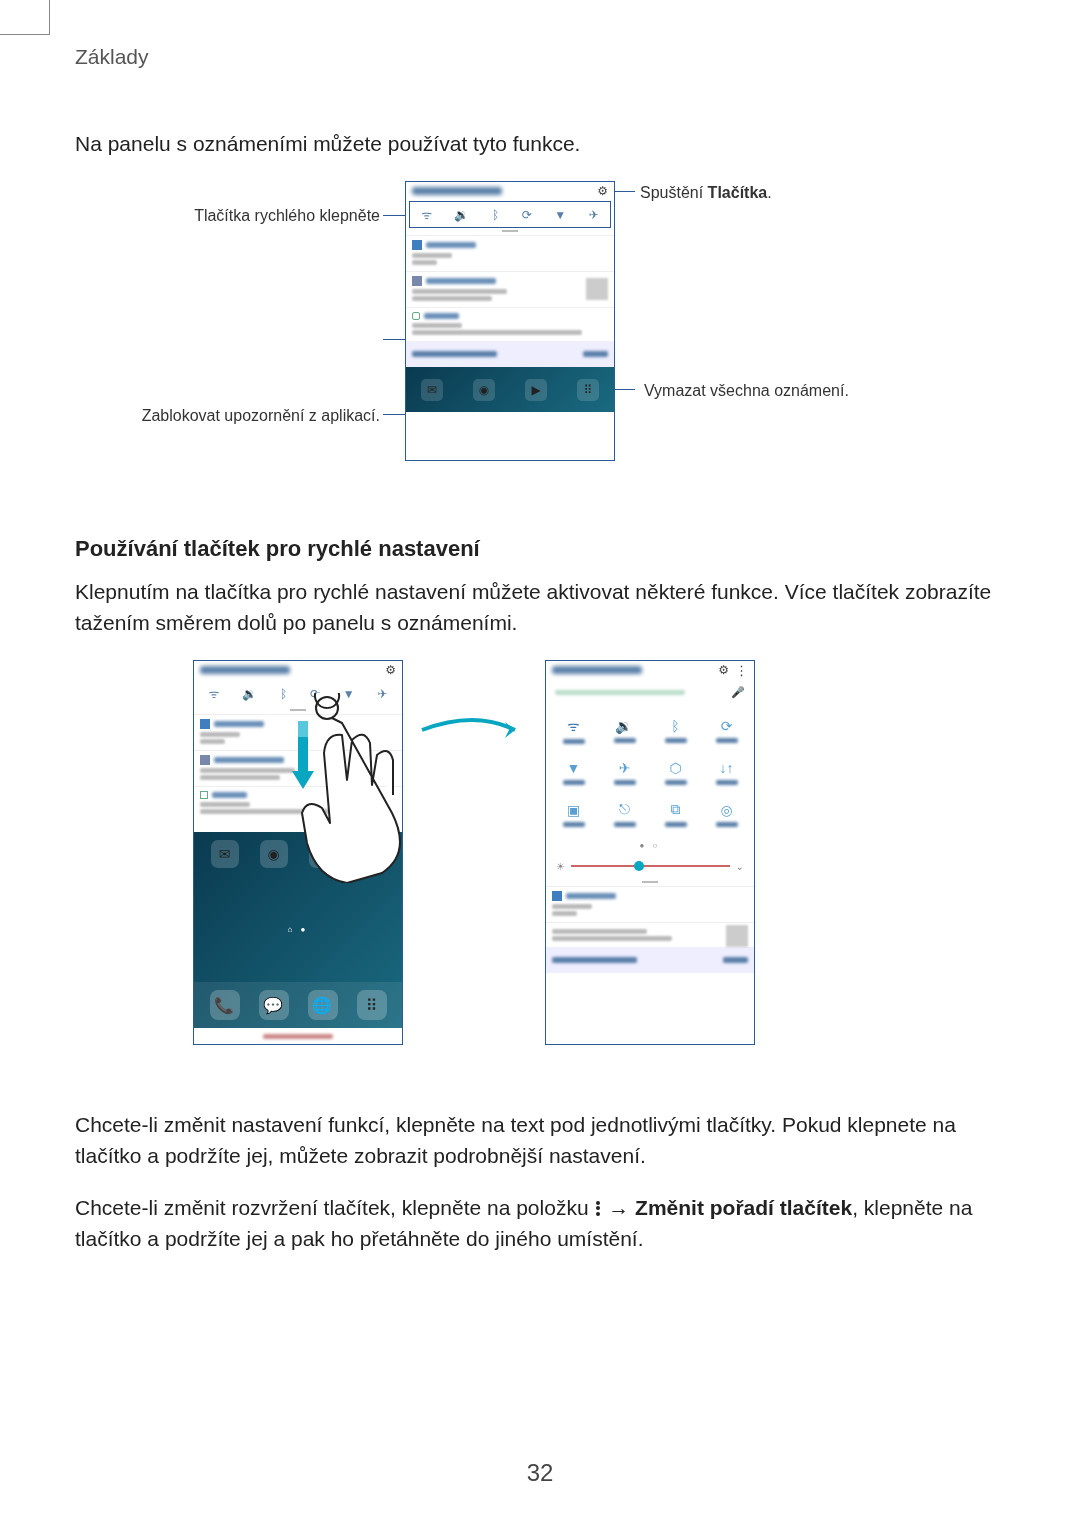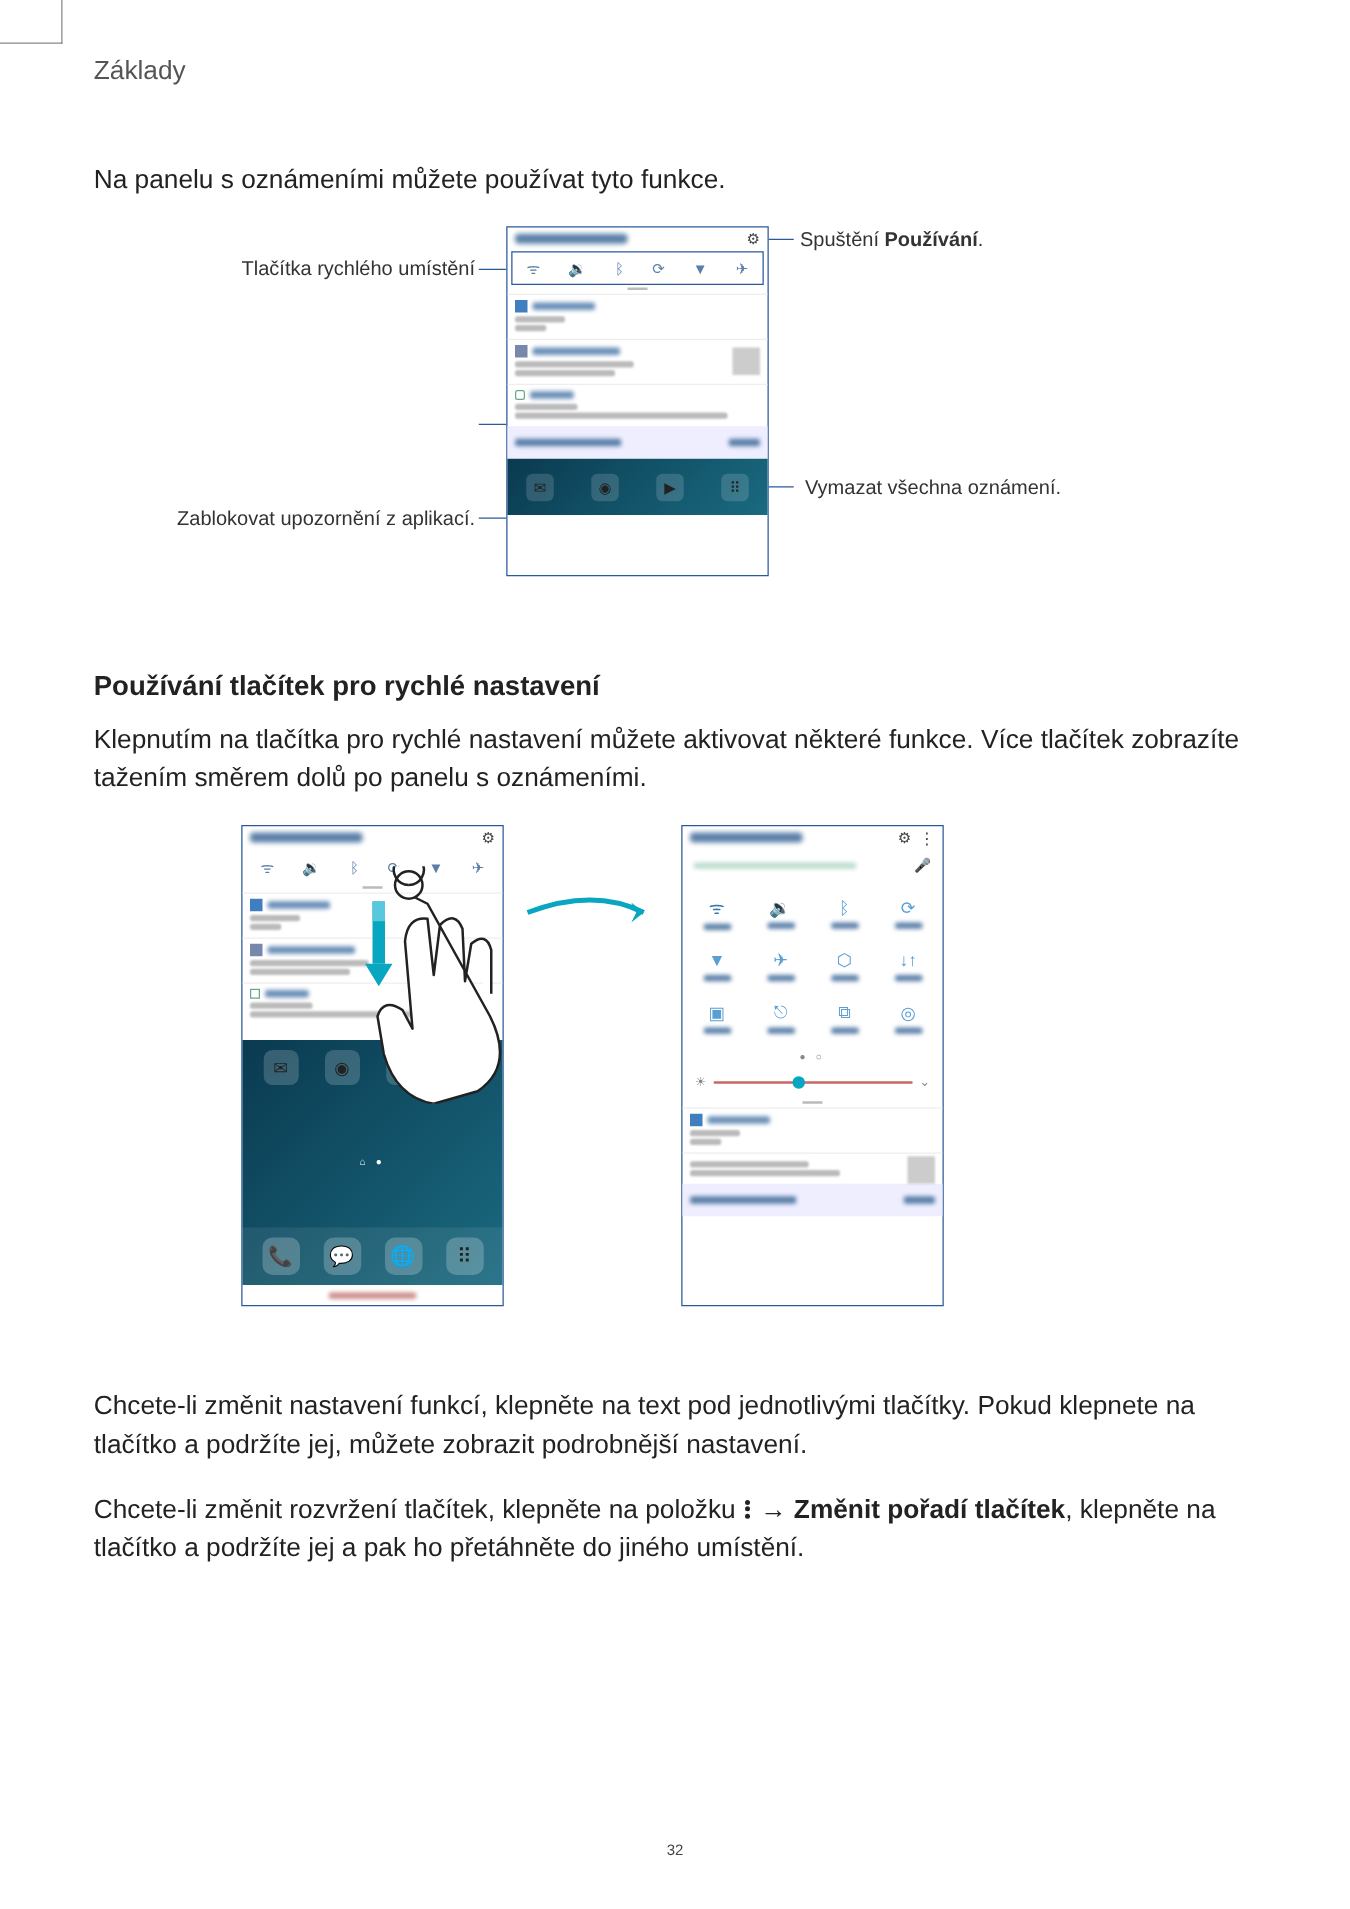--- a/index.html
+++ b/index.html
@@ -38,21 +38,21 @@
   .h2 {
     font-size: 22px;
     font-weight: bold;
     margin: 45px 0 15px 0;
   }
   .pagenum {
     position: absolute;
     bottom: 40px;
     left: 50%;
     transform: translateX(-50%);
-    font-size: 12px;
+    font-size: 24px;
     color: #444;
   }
   
   .fig1 {
     position: relative;
     width: 850px;
     height: 310px;
     margin: 0 auto 20px auto;
   }
   .fig1 .screen {
@@ -157,25 +157,25 @@
 <div class="topbar"></div>
 
 <div class="page">
 
   <div class="header-label">Základy</div>
 
   <div class="body-text">Na panelu s oznámeními můžete používat tyto funkce.</div>
 
   <div class="fig1">
 
-    <div class="callout-l" style="left:0; top:25px; width:265px;">Tlačítka rychlého umístění</div>
+    <div class="callout-l" style="left:0; top:25px; width:265px;">Tlačítka rychlého klepněte</div>
     <div class="callout-l" style="left:0; top:225px; width:265px;">Zablokovat upozornění z aplikací.</div>
 
     <div class="callout-r" style="left:525px; top:2px;">
-      <span>Spuštění </span><span class="bold" style="font-weight:bold">Používání</span><span>.</span>
+      <span>Spuštění </span><span class="bold" style="font-weight:bold">Tlačítka</span><span>.</span>
     </div>
     <div class="callout-r" style="left:529px; top:200px;">Vymazat všechna oznámení.</div>
 
     <div class="line hline" style="left:268px; top:34px; width:27px;"></div>
       <div class="square" style="left:293px;top:32px;"></div>
     <div class="line hline" style="left:268px; top:158px; width:32px;"></div>
       <div class="square" style="left:298px;top:156px;"></div>
     <div class="line hline" style="left:268px; top:233px; width:125px;"></div>
       <div class="square" style="left:392px;top:231px;"></div>
 

